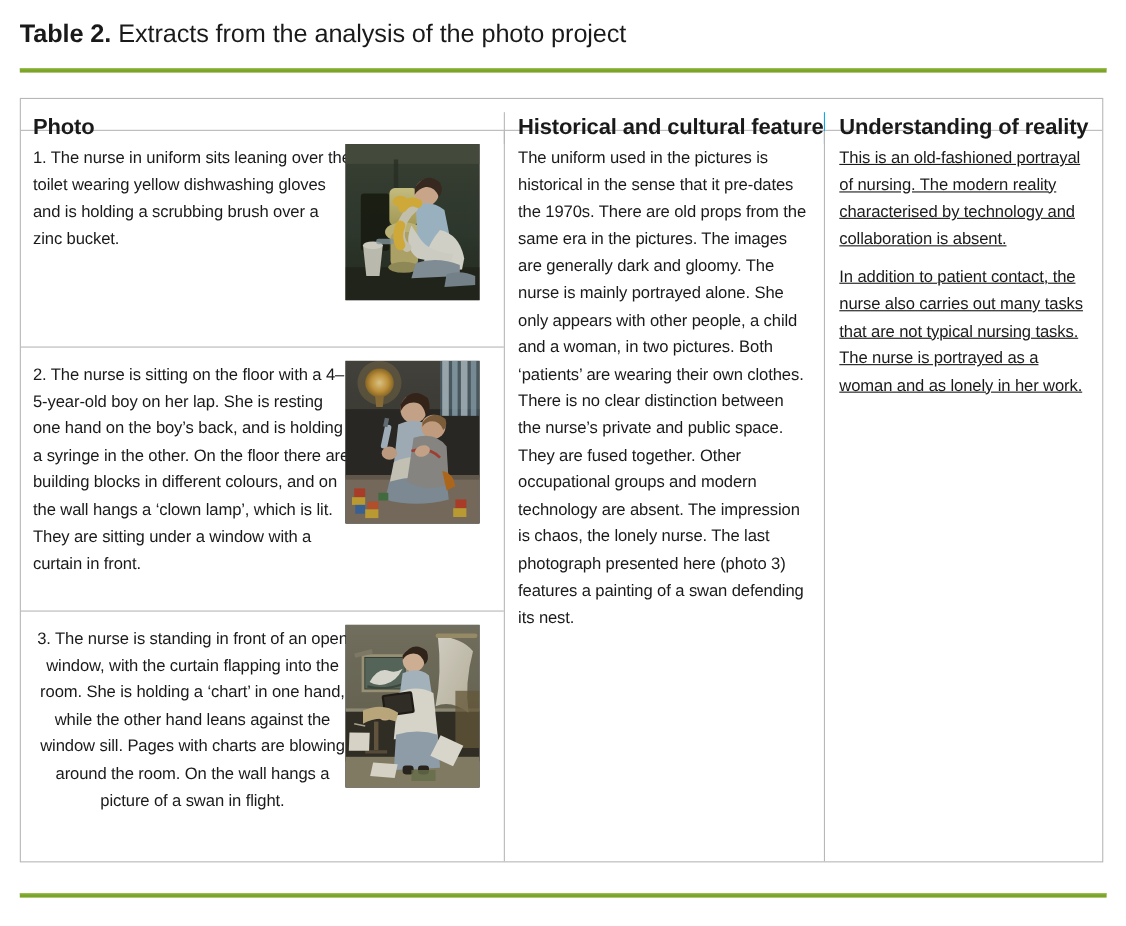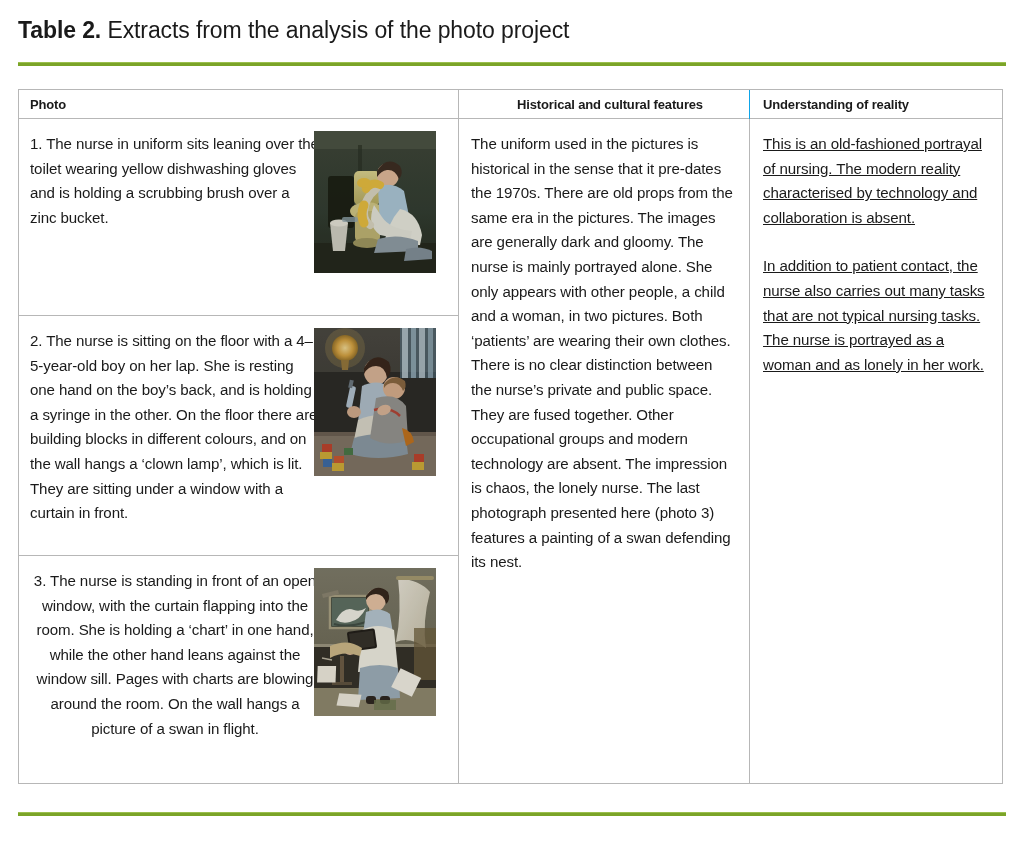--- a/index.html
+++ b/index.html
@@ -64,24 +64,24 @@
   .tbl-head {
     position: absolute;
     left: 0; top: 0;
     width: 100%;
     height: 29px;
     box-sizing: border-box;
     border-bottom: 1px solid #b7b7b7;
   }
   .th {
     position: absolute;
-    top: 0;
+    top: 12px;
     height: 29px;
     line-height: 29px;
-    font-size: 13px;
+    font-size: 20px;
     font-weight: bold;
     letter-spacing: -0.15px;
     box-sizing: border-box;
     white-space: nowrap;
     overflow: hidden;
   }
   .th-photo   { left: 0px;   width: 439px; padding-left: 11px; }
   .th-hist    { left: 439px; width: 291px; padding-left: 12px; border-left: 1px solid #b7b7b7; text-align: center; }
   .th-real    { left: 730px; width: 253px; padding-left: 13px; border-left: 1px solid #0ea5e9; }
 
@@ -132,21 +132,21 @@
     position: absolute;
     left: 11px;
     top: 13px;
     width: 290px;
     font-size: 15.1px;
     line-height: 24.6px;
     letter-spacing: -0.1px;
     color: #1a1a1a;
   }
   .cell-text p { margin: 0; text-decoration: underline; }
-  .cell-text p + p { margin-top: 24px; }
+  .cell-text p + p { margin-top: 10px; }
 
   .thumb {
     position: absolute;
     left: 295px;
     top: 12px;
     width: 122px;
     height: 142px;
     overflow: hidden;
     background: #2a2a22;
   }

